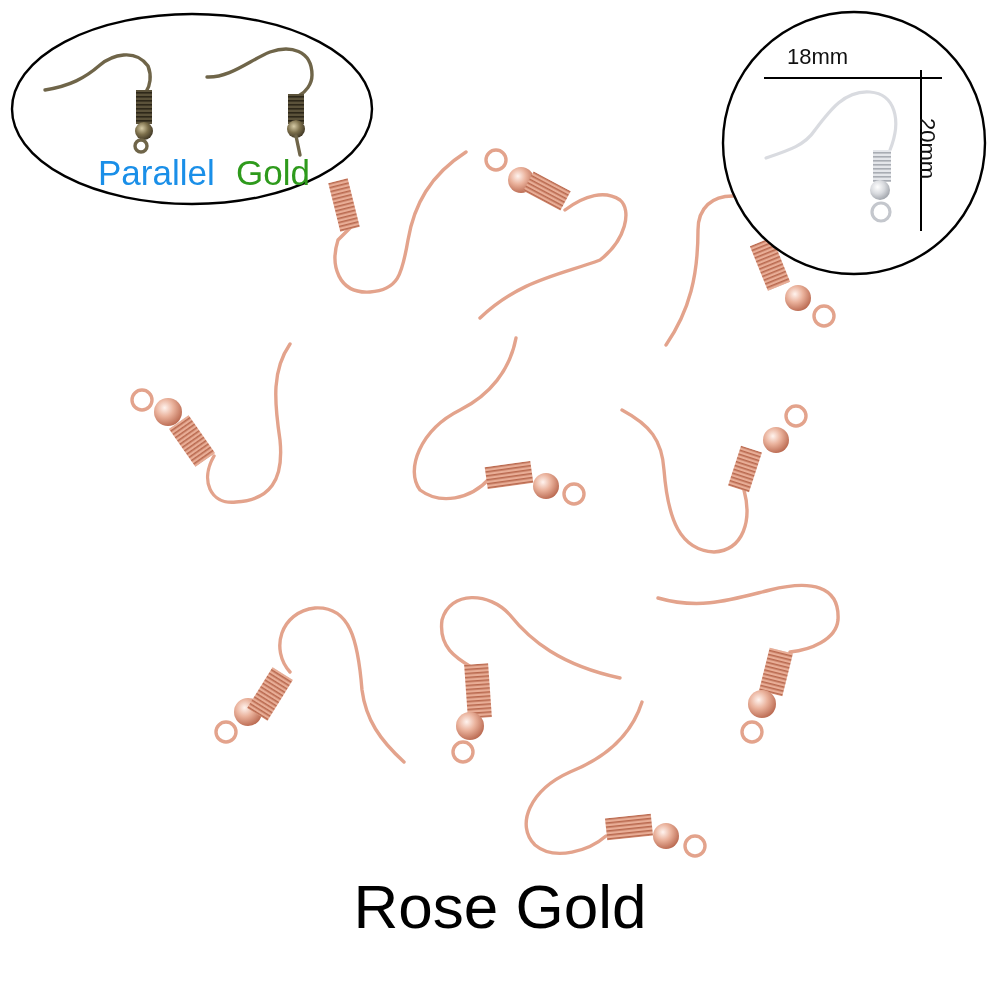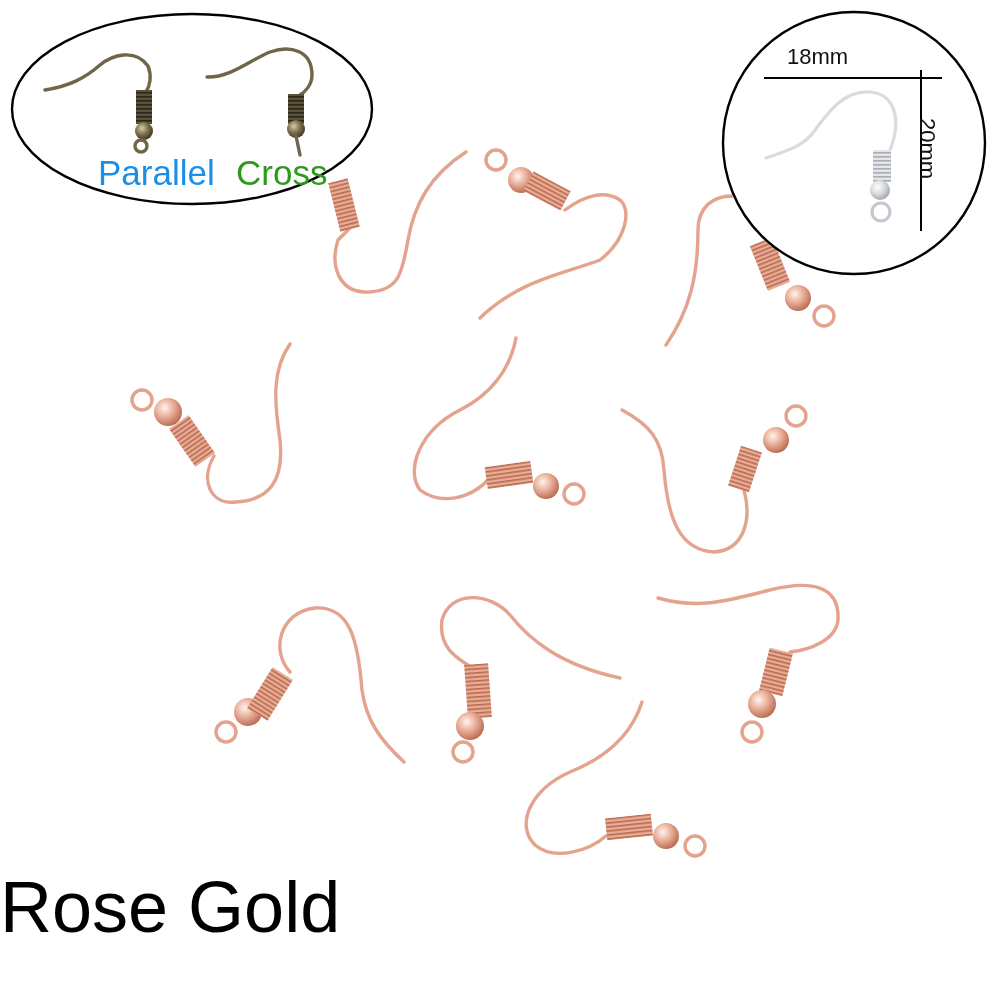--- a/index.html
+++ b/index.html
@@ -25,22 +25,22 @@
   }
   .dim-height {
     position: absolute; left: 940px; top: 118px;
     font-size: 22px; color: #111;
     transform-origin: left top;
     transform: rotate(90deg);
     white-space: nowrap;
   }
   .title {
     position: absolute; left: 0; width: 1000px; top: 862px;
-    text-align: left;
-    font-size: 72px; color: #000; line-height: 90px;
+    text-align: center;
+    font-size: 62px; color: #000; line-height: 90px;
   }
 </style>
 </head>
 <body>
 
 <div class="canvas">
 
   <svg class="scene" viewBox="0 0 1000 1000">
     <defs>
       <radialGradient id="ballRG" cx="0.38" cy="0.35" r="0.7">
@@ -168,19 +168,19 @@
       <g fill="none" stroke="#d9dbe0" stroke-width="3.2" stroke-linecap="round">
         <path d="M766 158 C790 150 805 145 815 130 C830 110 845 90 870 92 C895 94 902 120 890 150"></path>
         <rect x="873" y="150" width="18" height="32" fill="url(#coilSV)" stroke="none"></rect>
         <circle cx="880" cy="190" r="10" fill="url(#ballSV)" stroke="none"></circle>
         <circle cx="881" cy="212" r="9" stroke="#c4c7cd"></circle>
       </g>
     </g>
   </svg>
 
   <div class="label-parallel">Parallel</div>
-  <div class="label-cross">Cross</div>
+  <div class="label-cross">Gold</div>
 
   <div class="dim-width">18mm</div>
   <div class="dim-height">20mm</div>
 
   <div class="title">Rose Gold</div>
 </div>
 
 </body></html>

